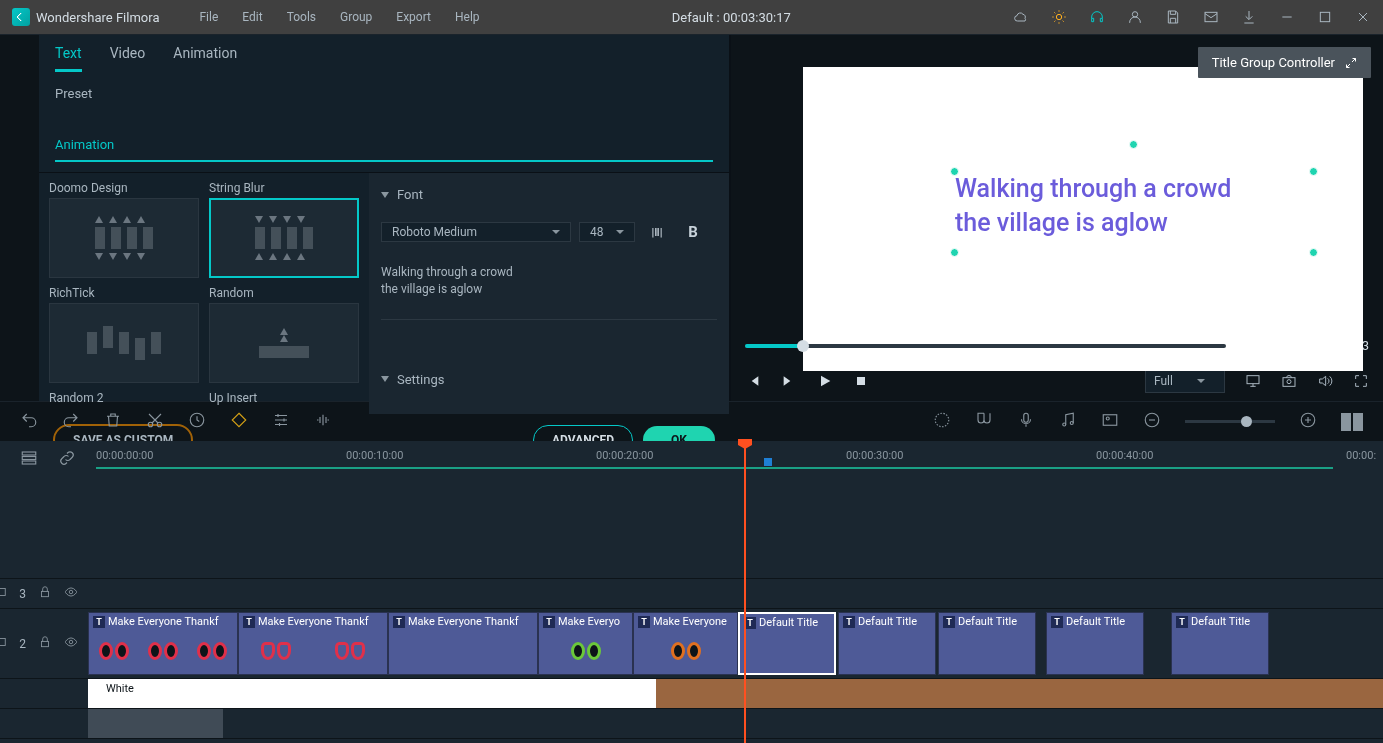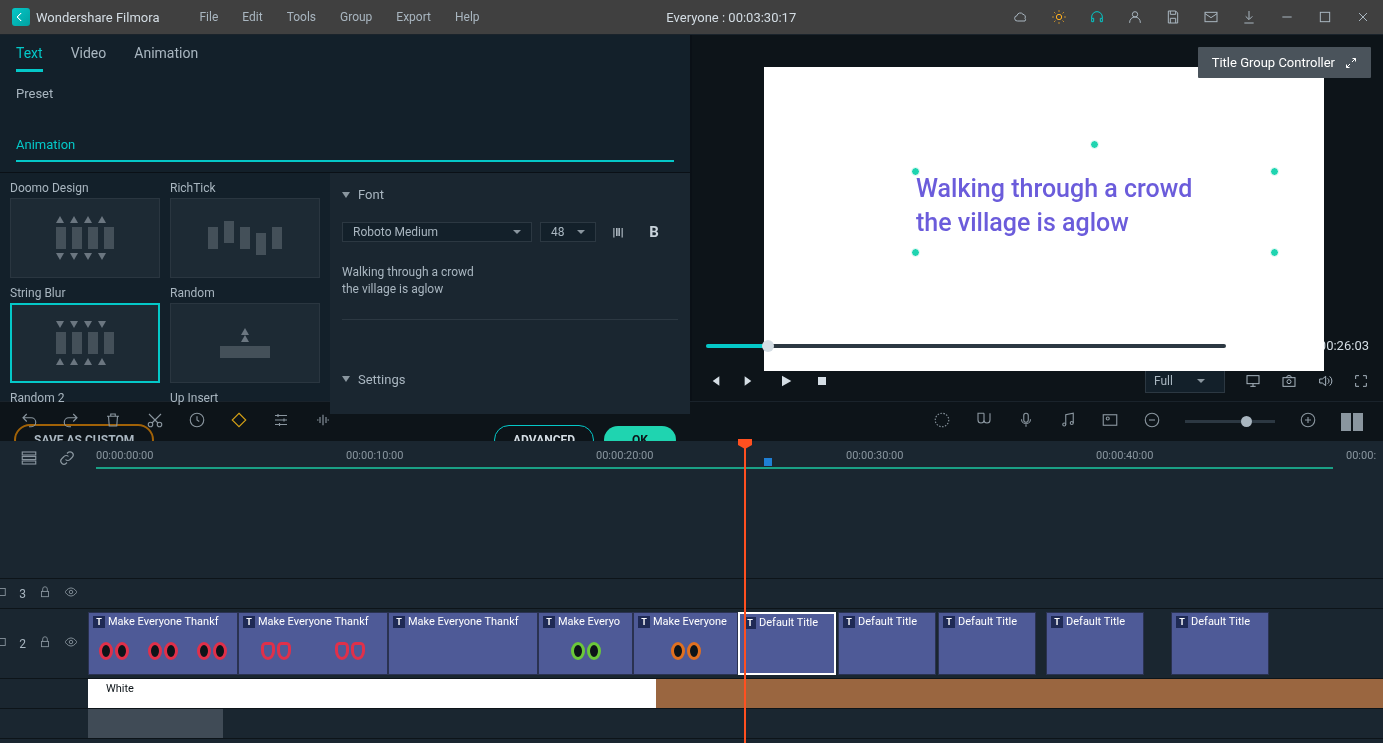--- a/index.html
+++ b/index.html
@@ -12,21 +12,21 @@
 .menu-item { padding:4px 10px; color:#a9b6c0; cursor:pointer; }
 .spacer { flex:1; }
 .doc-title { color:#d4dde4; font-size:13px; }
 .title-icons { display:flex; align-items:center; gap:22px; margin-left:40px; }
 .ico { width:16px; height:16px; cursor:pointer; display:inline-flex; align-items:center; justify-content:center; }
 .ico svg { width:16px; height:16px; stroke:#a9b6c0; fill:none; stroke-width:1.5; }
 .ico.accent svg { stroke:#ffb020; }
 .ico.teal svg { stroke:#04c8c8; }
 
 .upper { display:flex; height:367px; border-top:1px solid #1a232b; }
-.left-panel { width:692px; background:#13202a; display:flex; flex-direction:column; border-right:2px solid #0a1016; }
+.left-panel { width:692px; background:#13202a; display:flex; flex-direction:column; border-right:2px solid #0a1016;margin-left:39px; }
 .tabs-row { display:flex; padding:10px 16px 0; gap:28px; }
 .tab { font-size:14px; color:#a9b6c0; padding-bottom:8px; cursor:pointer; }
 .tab.active { color:#04c8c8; border-bottom:3px solid #04c8c8; }
 .subtabs-row { display:flex; padding:14px 16px 10px; gap:28px; border-bottom:1px solid #0a1016;flex-direction:column; }
 .subtab { font-size:13px; color:#a9b6c0; padding-bottom:8px; cursor:pointer; }
 .subtab.active { color:#04c8c8; border-bottom:2px solid #04c8c8; }
 
 .presets-area { display:flex; height:252px; }
 .preset-grid { width:330px; padding:6px 10px; display:grid; grid-template-columns:1fr 1fr; gap:6px 10px; align-content:start; overflow:auto; }
 .preset-item { }
@@ -127,21 +127,21 @@
   <div class="app-name">Wondershare Filmora</div>
   <div class="menu">
     <div class="menu-item">File</div>
     <div class="menu-item">Edit</div>
     <div class="menu-item">Tools</div>
     <div class="menu-item">Group</div>
     <div class="menu-item">Export</div>
     <div class="menu-item">Help</div>
   </div>
   <div class="spacer"></div>
-  <div class="doc-title">Everyone : 00:03:30:17</div>
+  <div class="doc-title">Default : 00:03:30:17</div>
   <div class="spacer"></div>
   <div class="title-icons">
     <span class="ico">
         <svg viewBox="0 0 24 24">
           <path d="M18 14a4 4 0 0 0-3-6 5 5 0 0 0-9 2 4 4 0 0 0 1 8h11a3 3 0 0 0 0-4z"></path>
         </svg>
       </span>
     <span class="ico accent">
         <svg viewBox="0 0 24 24">
           <circle cx="12" cy="12" r="4"></circle>
@@ -224,58 +224,58 @@
                   <div class="bar"></div>
                   <div class="bar"></div>
                   <div class="bar"></div>
                   <div class="bar"></div>
                 </div>
                 <div class="ptn">
                   <span class="arrow down"></span>
                   <span class="arrow down"></span>
                   <span class="arrow down"></span>
                   <span class="arrow down"></span>
+                </div>
+              </div>
+            </div>
+        </div>
+        <div class="preset-item">
+          <div class="preset-label">String Blur</div>
+          <div class="preset-thumb selected">
+              <div>
+                <div class="ptn">
+                  <span class="arrow down"></span>
+                  <span class="arrow down"></span>
+                  <span class="arrow down"></span>
+                  <span class="arrow down"></span>
+                </div>
+                <div class="ptn" style="margin:4px 0">
+                  <div class="bar"></div>
+                  <div class="bar"></div>
+                  <div class="bar"></div>
+                  <div class="bar"></div>
+                </div>
+                <div class="ptn">
+                  <span class="arrow up"></span>
+                  <span class="arrow up"></span>
+                  <span class="arrow up"></span>
+                  <span class="arrow up"></span>
                 </div>
               </div>
             </div>
         </div>
         <div class="preset-item">
           <div class="preset-label">RichTick</div>
           <div class="preset-thumb">
               <div class="ptn">
                 <div class="bar"></div>
                 <div class="bar" style="transform:translateY(-6px)"></div>
                 <div class="bar"></div>
                 <div class="bar" style="transform:translateY(6px)"></div>
                 <div class="bar"></div>
-              </div>
-            </div>
-        </div>
-        <div class="preset-item">
-          <div class="preset-label">String Blur</div>
-          <div class="preset-thumb selected">
-              <div>
-                <div class="ptn">
-                  <span class="arrow down"></span>
-                  <span class="arrow down"></span>
-                  <span class="arrow down"></span>
-                  <span class="arrow down"></span>
-                </div>
-                <div class="ptn" style="margin:4px 0">
-                  <div class="bar"></div>
-                  <div class="bar"></div>
-                  <div class="bar"></div>
-                  <div class="bar"></div>
-                </div>
-                <div class="ptn">
-                  <span class="arrow up"></span>
-                  <span class="arrow up"></span>
-                  <span class="arrow up"></span>
-                  <span class="arrow up"></span>
-                </div>
               </div>
             </div>
         </div>
         <div class="preset-item">
           <div class="preset-label">Random</div>
           <div class="preset-thumb">
               <div>
                 <div class="ptn" style="justify-content:center">
                   <span class="arrow up"></span>
                 </div>

